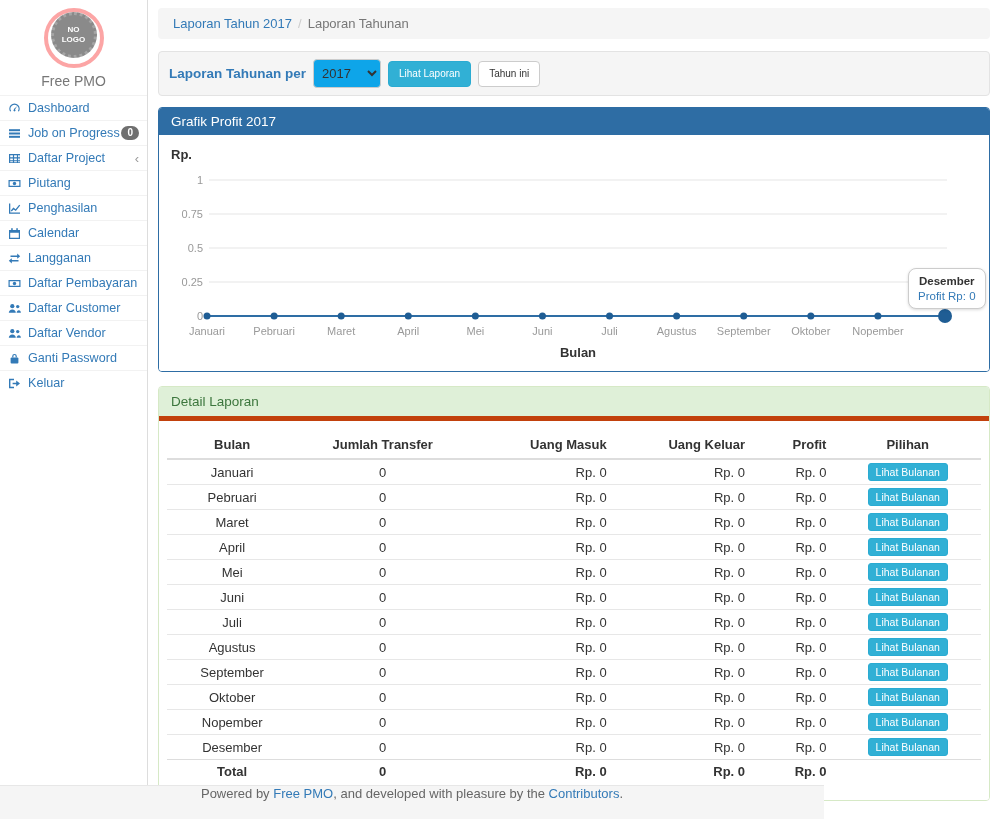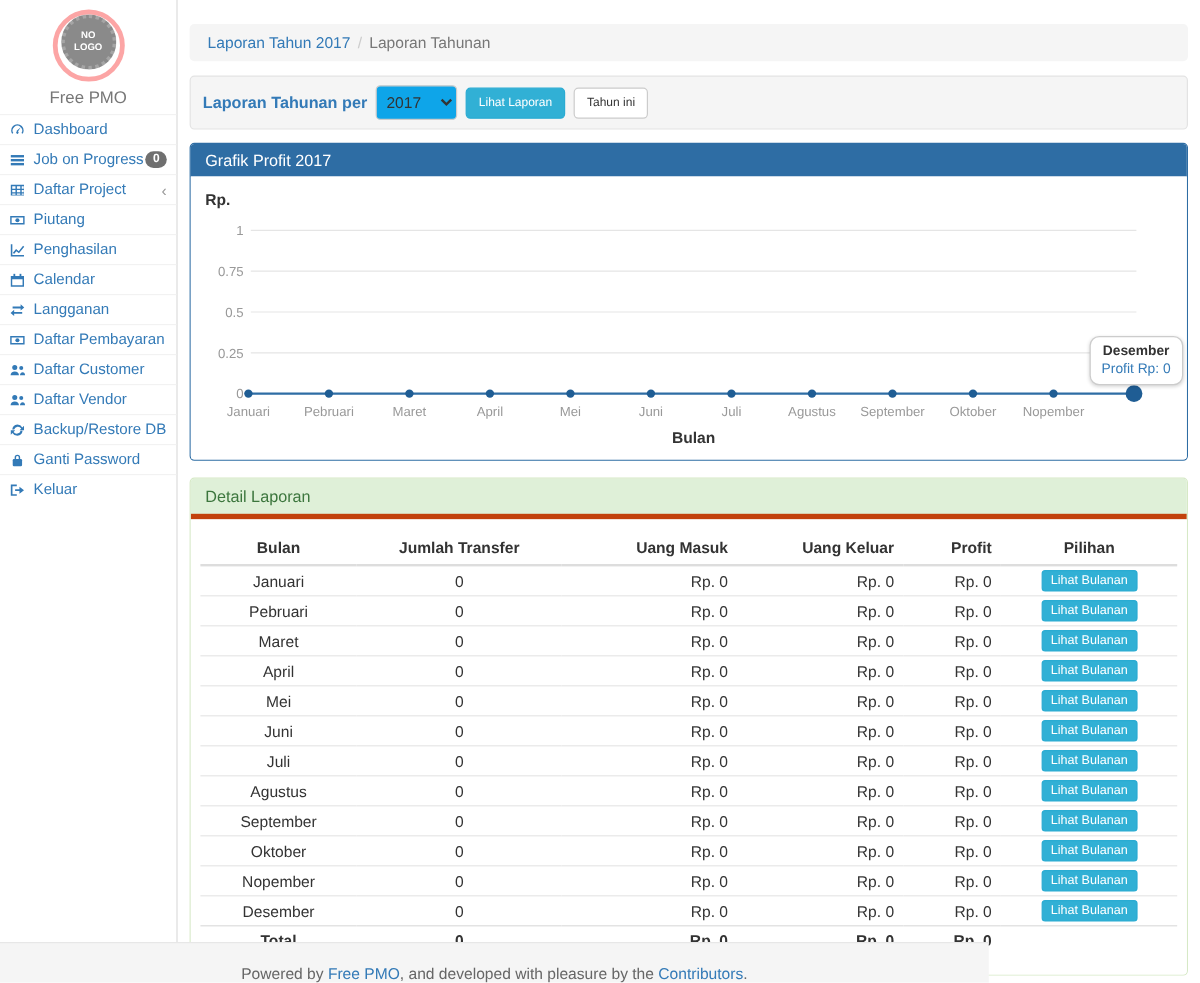--- a/index.html
+++ b/index.html
@@ -48,21 +48,21 @@
     margin-left: auto; background: #6f6f6f; color: #fff;
     font-size: 10px; font-weight: bold; border-radius: 10px;
     padding: 2px 6px; line-height: 1;
   }
   .chev { margin-left: auto; color: #999; font-size: 13px; line-height: 1; }
 
   
   .main { position: absolute; left: 158px; top: 0; width: 832px; }
 
   .breadcrumb {
-    margin-top: 20px; background: #f5f5f5; border-radius: 4px;
+    margin-top: 8px; background: #f5f5f5; border-radius: 4px;
     padding: 8px 15px; color: #777; font-size: 13px;
   }
   .breadcrumb a { color: #337ab7; }
   .breadcrumb .sep { color: #ccc; margin: 0 6px; }
 
   .well {
     margin-top: 12px; background: #f5f5f5;
     border: 1px solid #e3e3e3; border-radius: 4px;
     padding: 7px 10px; display: flex; align-items: center; gap: 7px;
   }
@@ -119,21 +119,21 @@
     font-size: 10.5px; border-radius: 3px; padding: 2px 7px; cursor: pointer;
     font-family: "Liberation Sans", sans-serif;
   }
   col.c-bulan { width: 16%; } col.c-jt { width: 21%; } col.c-um { width: 18%; }
   col.c-uk { width: 17%; } col.c-pr { width: 10%; } col.c-pi { width: 18%; }
 
   
   .footer {
     position: absolute; left: 0; top: 785px; width: 824px; height: 34px;
     background: #f5f5f5; border-top: 1px solid #e7e7e7;
-    display: flex; align-items: flex-end; justify-content: center;
+    display: flex; align-items: flex-start; justify-content: center;
     color: #666; font-size: 13px;
   }
   .footer a { color: #337ab7; }
 </style>
 </head>
 <body>
 
 <div class="sidebar">
   <div class="logo-area">
     <div class="logo-circle">
@@ -251,30 +251,20 @@
         <a href="#">
           <span class="mi">
             <svg viewBox="0 0 13 13">
               <circle cx="4.3" cy="4.2" r="2.1"></circle>
               <path d="M.8 10.8c0-2 1.5-3.3 3.5-3.3s3.5 1.3 3.5 3.3z"></path>
               <circle cx="9.7" cy="4.6" r="1.7"></circle>
               <path d="M8.6 10.8c.2-1.6 1-2.6 2.3-2.6 1.2 0 1.9 1 2 2.6z"></path>
             </svg>
           </span>
           <span class="lbl">Daftar Vendor</span>
-        </a>
-      </li>
-      <li>
-        <a href="#">
-          <span class="mi">
-            <svg viewBox="0 0 13 13">
-              <path d="M6.5 1.8a4.7 4.7 0 0 1 4.1 2.4L12 2.8v3.7H8.3l1.4-1.4a3.3 3.3 0 0 0-5.9.9H2.2a4.7 4.7 0 0 1 4.3-4.2zM6.5 11.2a4.7 4.7 0 0 1-4.1-2.4L1 10.2V6.5h3.7L3.3 7.9a3.3 3.3 0 0 0 5.9-.9h1.6a4.7 4.7 0 0 1-4.3 4.2z"></path>
-            </svg>
-          </span>
-          <span class="lbl">Backup/Restore DB</span>
         </a>
       </li>
       <li>
         <a href="#">
           <span class="mi">
             <svg viewBox="0 0 13 13">
               <path d="M4.2 5.5V4.2a2.3 2.3 0 0 1 4.6 0v1.3H7.6V4.2a1.1 1.1 0 0 0-2.2 0v1.3z"></path>
               <rect x="2.6" y="5.5" width="7.8" height="6" rx="1"></rect>
             </svg>
           </span>

